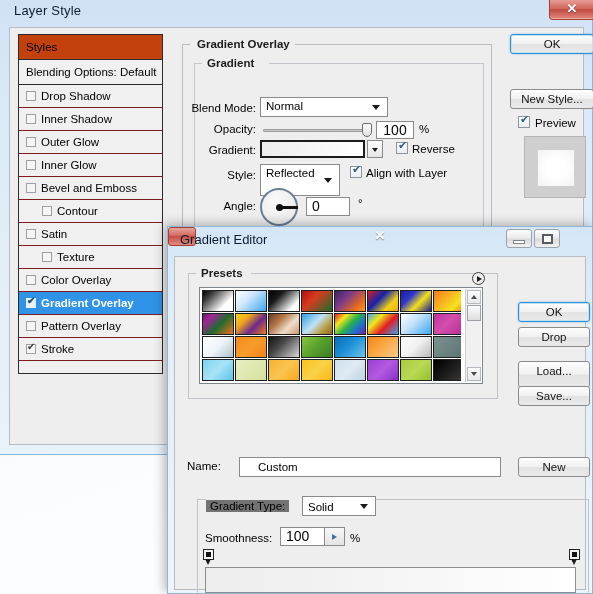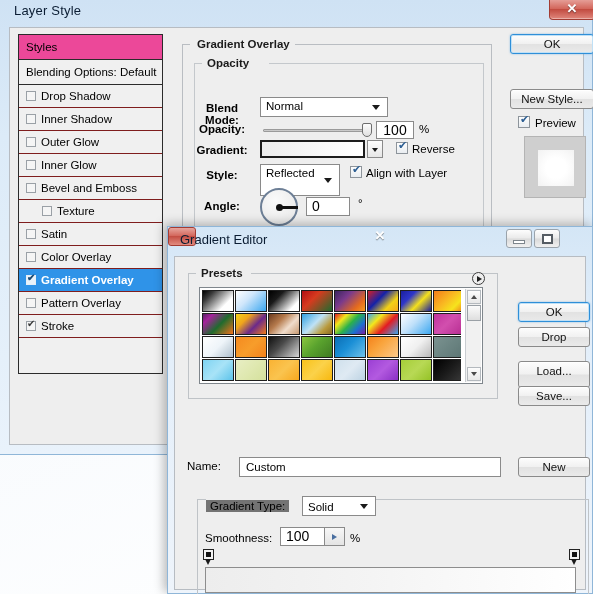--- a/index.html
+++ b/index.html
@@ -44,21 +44,21 @@
     position:absolute;left:9px;top:27px;width:575px;height:418px;
     background:#eeeeee;border:1px solid #b7bcc2;box-sizing:border-box;
   }
   
   #styles-list{
     position:absolute;left:8px;top:6px;width:145px;height:340px;
     border:1px solid #2b2b2b;background:#f0f0f0;box-sizing:border-box;
   }
   .styles-header{
     height:24px;line-height:24px;padding-left:7px;
-    background:#ec4899;border-bottom:1px solid #2b2b2b;
+    background:#c2410c;border-bottom:1px solid #2b2b2b;
     font-size:11.5px;
   }
   .styles-sub{
     height:24px;line-height:24px;padding-left:7px;
     background:#f0f0f0;border-bottom:1px solid #2b2b2b;
     font-size:11.5px;
   }
   .style-row{
     height:22px;line-height:22px;padding-left:7px;
     border-bottom:1px solid #7f1d1d;white-space:nowrap;
@@ -117,21 +117,21 @@
     padding:0 5px;
   }
   #go-title{left:182px;top:10px;}
   #grad-group{
     position:absolute;left:184px;top:35px;width:290px;height:172px;
     border:1px solid #c4c8cc;border-top:none;box-sizing:border-box;
   }
   #grad-group:before{content:"";position:absolute;left:-1px;top:0;width:8px;height:1px;background:#c4c8cc;}
   #grad-group:after{content:"";position:absolute;right:-1px;top:0;left:74px;height:1px;background:#c4c8cc;}
   #grad-title{left:192px;top:29px;}
-  .fld-label{position:absolute;text-align:center;font-size:11.5px;font-weight:bold;}
+  .fld-label{position:absolute;text-align:right;font-size:11.5px;}
   .combo{
     position:absolute;background:#fff;border:1px solid #8a8a8a;
     box-sizing:border-box;font-size:11.5px;
   }
   .combo .txt{position:absolute;left:5px;top:2px;}
   .combo .arrow{
     position:absolute;right:7px;top:50%;margin-top:-2px;width:0;height:0;
     border-left:4px solid transparent;border-right:4px solid transparent;
     border-top:5px solid #1a1a1a;
   }
@@ -260,21 +260,21 @@
   }
   
   #btn-ok-ge{left:343px;top:45px;width:72px;height:20px;line-height:18px;}
   #btn-reset{left:343px;top:70px;width:72px;height:20px;line-height:18px;}
   #btn-load{left:343px;top:104px;width:72px;height:27px;line-height:18px;}
   #btn-save{left:343px;top:129px;width:72px;height:20px;line-height:18px;}
   #btn-new{left:343px;top:200px;width:72px;height:20px;line-height:18px;}
   #name-input{
     position:absolute;left:64px;top:200px;width:262px;height:20px;
     background:#fff;border:1px solid #8a8a8a;box-sizing:border-box;
-    font-size:11.5px;line-height:18px;padding-left:6px;
+    font-size:11.5px;line-height:18px;padding-left:18px;
   }
   #name-label{position:absolute;left:12px;top:203px;font-size:11.5px;}
   #gtype-group{
     position:absolute;left:22px;top:242px;width:392px;height:120px;
     border:1px solid #bfc3c7;border-top:none;box-sizing:border-box;
   }
   #gtype-group:before{content:"";position:absolute;left:-1px;top:0;width:9px;height:1px;background:#bfc3c7;}
   #gtype-group:after{content:"";position:absolute;right:-1px;top:0;left:160px;height:1px;background:#bfc3c7;}
   #gtype-label{position:absolute;left:31px;top:243px;font-size:11.5px;background:#737373;padding:0 4px;}
   #gtype-combo{left:127px;top:239px;width:74px;height:20px;line-height:16px;}
@@ -340,44 +340,47 @@
       <div class="style-row">
         <span class="cbx"></span><span>Outer Glow</span>
       </div>
       <div class="style-row">
         <span class="cbx"></span><span>Inner Glow</span>
       </div>
       <div class="style-row">
         <span class="cbx"></span><span>Bevel and Emboss</span>
       </div>
       <div class="style-row indent">
+        <span class="cbx"></span><span>Contour</span>
+      </div>
+      <div class="style-row">
+        <span class="cbx"></span><span>Satin</span>
+      </div>
+      <div class="style-row indent">
         <span class="cbx"></span><span>Texture</span>
-      </div>
-      <div class="style-row">
-        <span class="cbx"></span><span>Satin</span>
       </div>
       <div class="style-row">
         <span class="cbx"></span><span>Color Overlay</span>
       </div>
       <div class="style-row selected">
         <span class="cbx on"></span><span>Gradient Overlay</span>
       </div>
       <div class="style-row">
         <span class="cbx"></span><span>Pattern Overlay</span>
       </div>
       <div class="style-row">
         <span class="cbx on"></span><span>Stroke</span>
       </div>
     </div>
 
     <div id="go-group"></div>
     <div class="grp-title" id="go-title">Gradient Overlay</div>
 
     <div id="grad-group"></div>
-    <div class="grp-title" id="grad-title">Opacity</div>
+    <div class="grp-title" id="grad-title">Gradient</div>
 
     <span class="fld-label" style="left:178px;top:74px;width:68px;">Blend Mode:</span>
     <div class="combo" style="left:250px;top:69px;width:128px;height:20px;">
       <span class="txt">Normal</span>
       <i class="arrow"></i>
     </div>
 
     <span class="fld-label" style="left:178px;top:95px;width:68px;">Opacity:</span>
     <div class="slider-track" style="left:253px;top:101px;width:106px;"></div>
     <div class="slider-knob" style="left:352px;top:95px;"></div>

